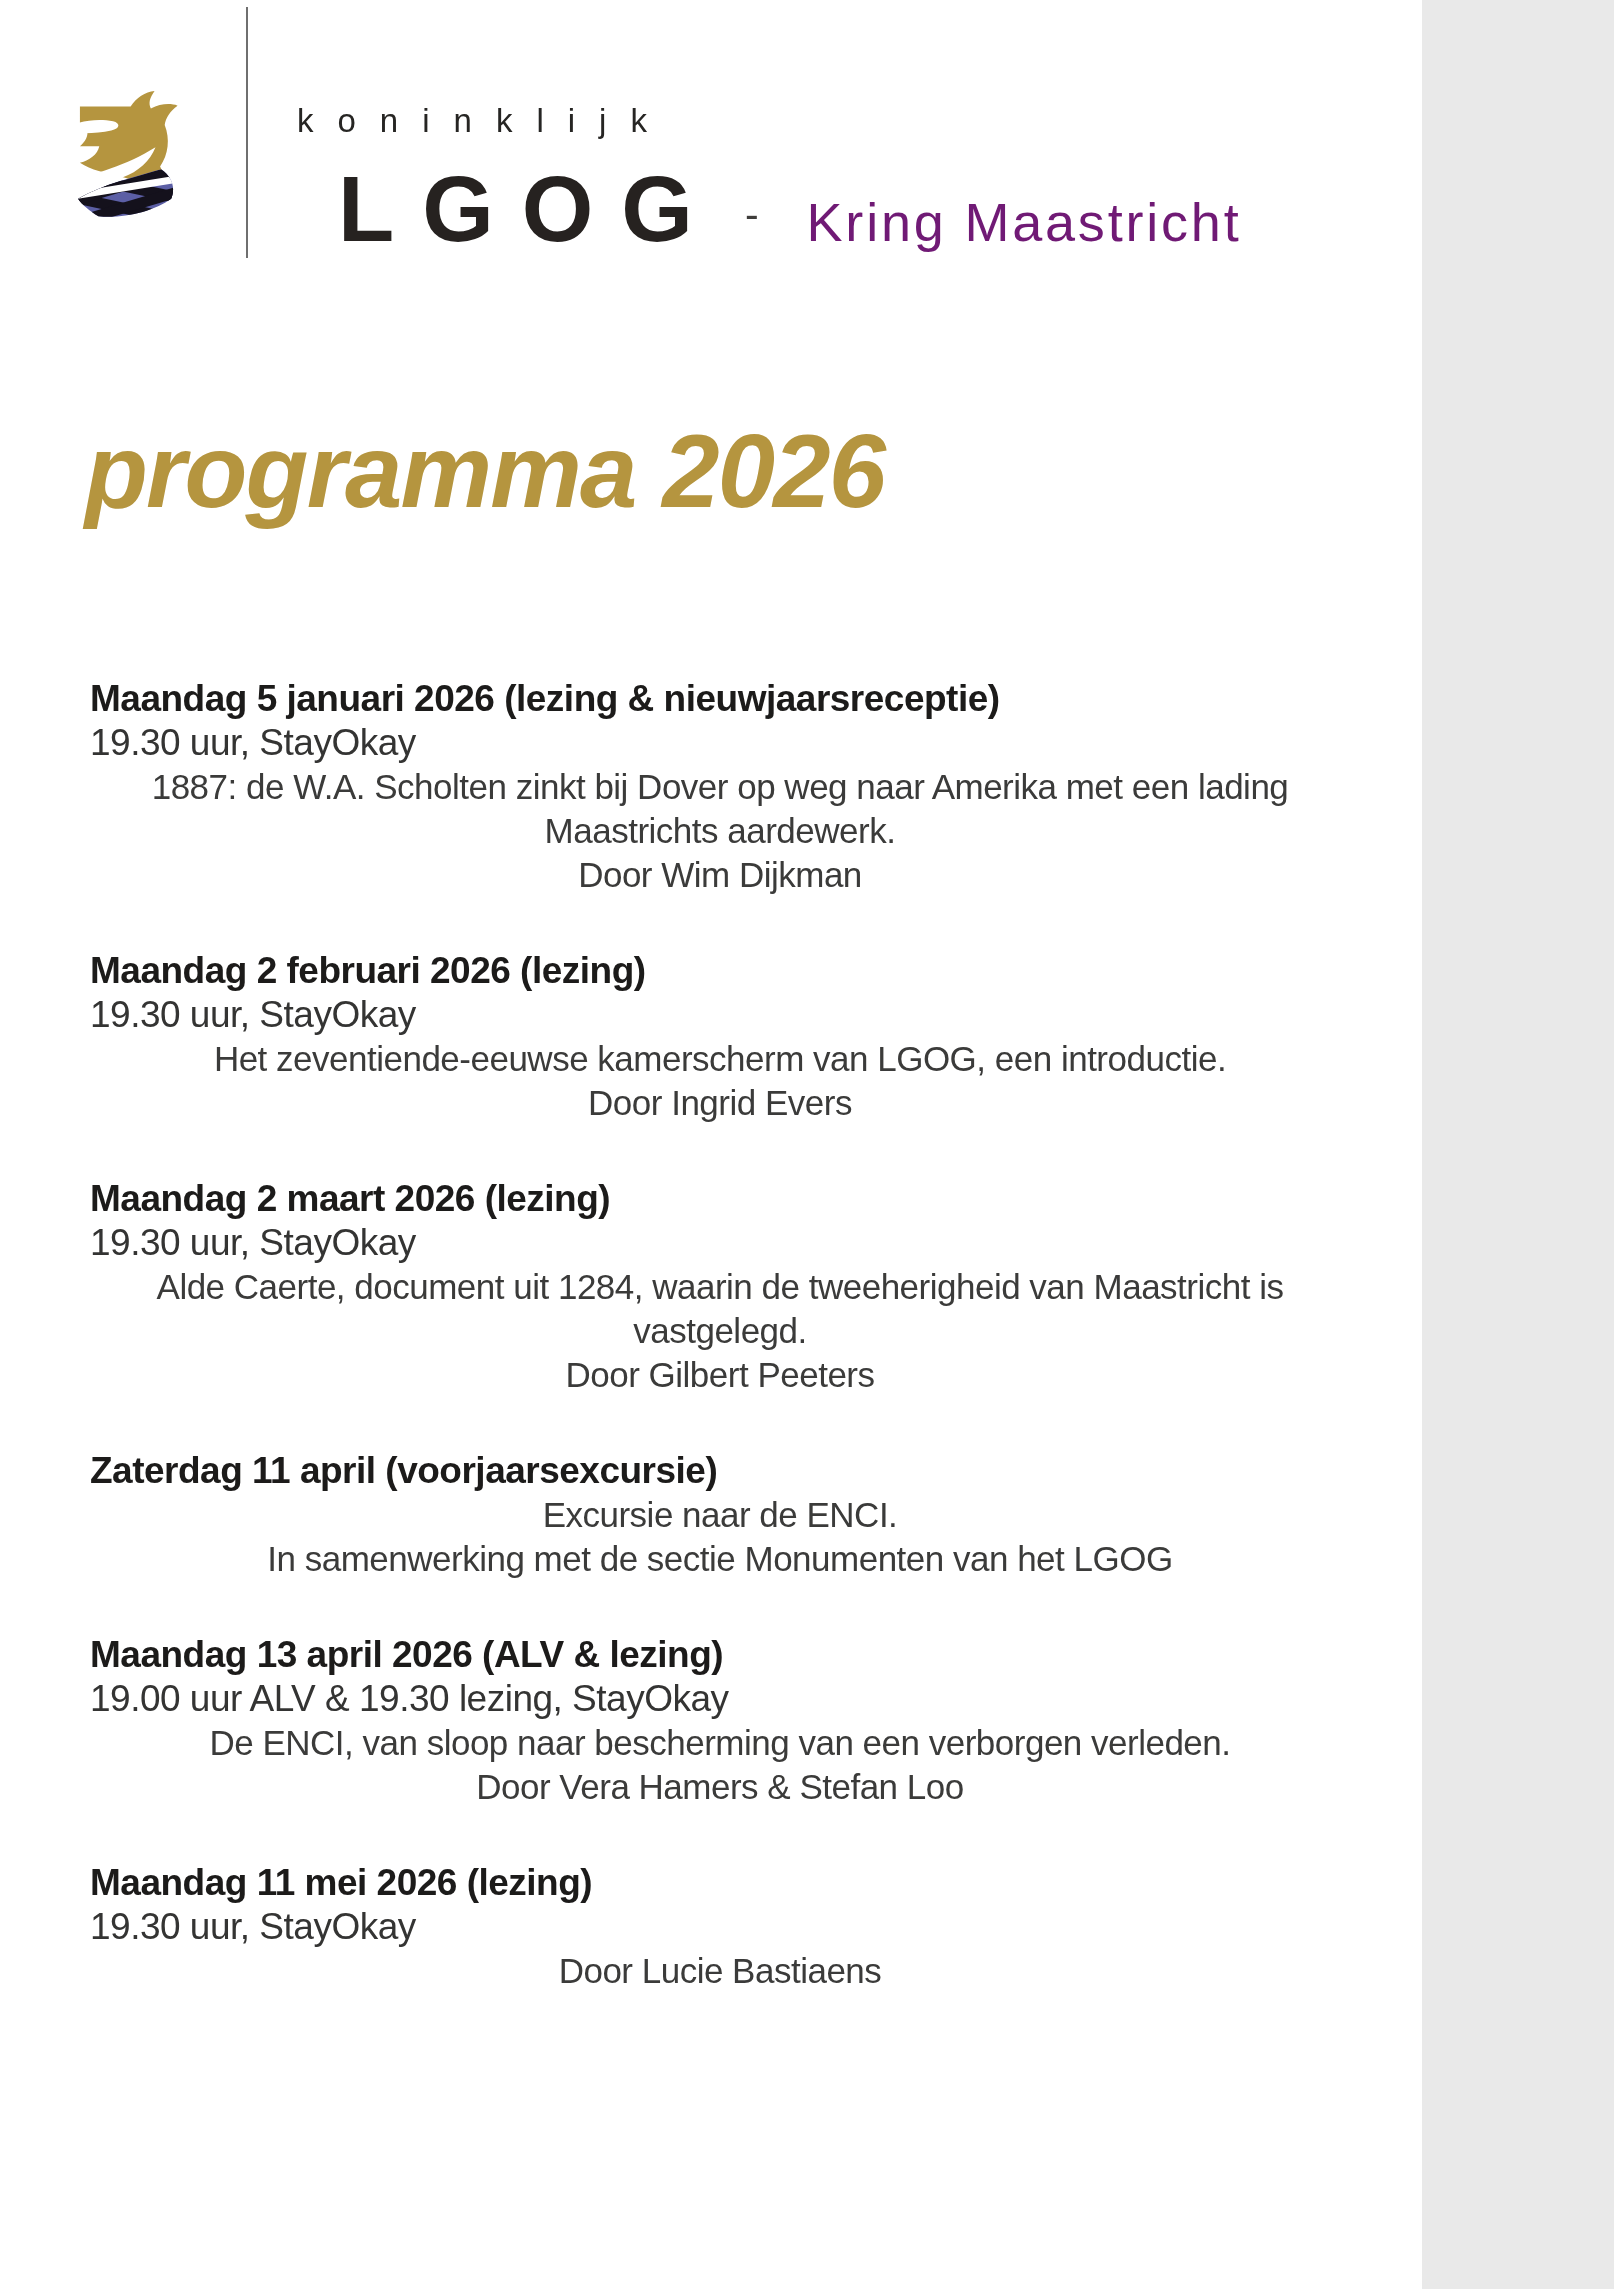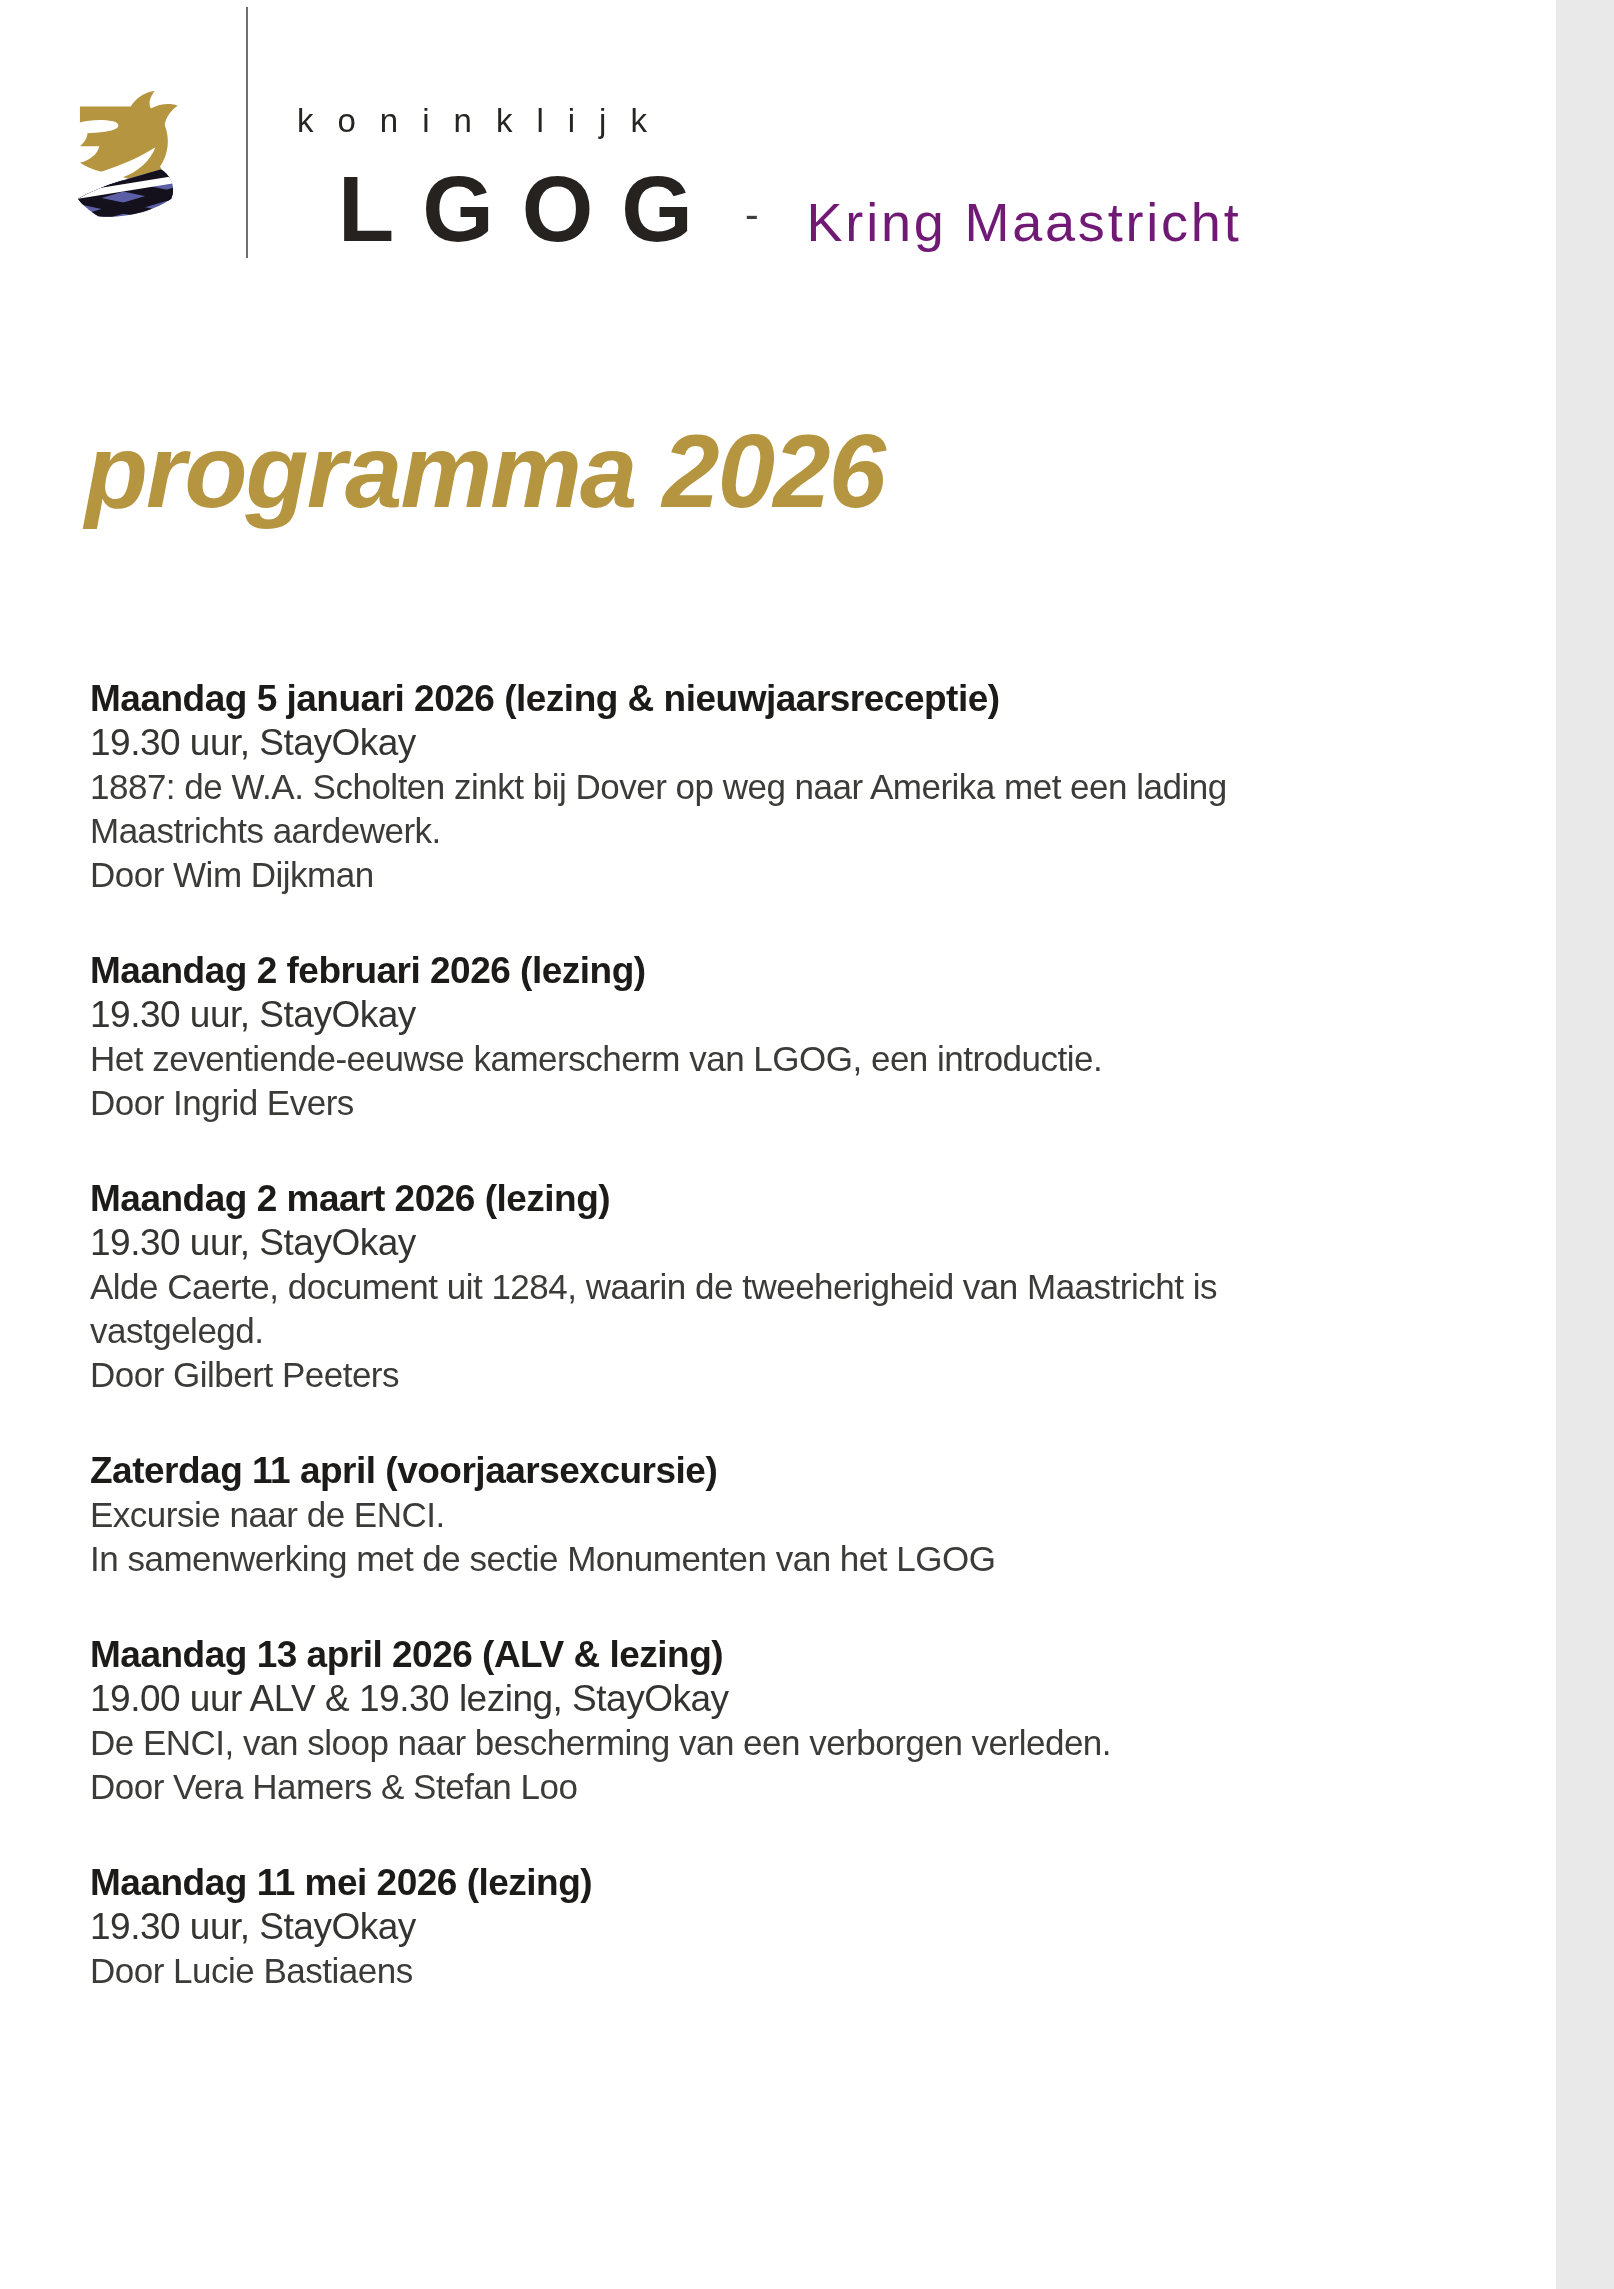--- a/index.html
+++ b/index.html
@@ -1,18 +1,18 @@
 <!DOCTYPE html>
 <html style="font-size:14.8px"><head>
 <meta charset="utf-8">
 <style>
   html, body { margin: 0; padding: 0; background: #e9e9e9; }
   .page {
     position: relative;
-    width: 1556px;
+    width: 1422px;
     height: 2290px;
     background: #ffffff;
     font-family: "Liberation Sans", "DejaVu Sans", sans-serif;
     overflow: hidden;
   }
 
   
   .crest {
     position: absolute;
     left: 51px;
@@ -104,20 +104,21 @@
     line-height: 44px;
     color: #343433;
     letter-spacing: -0.5px;
   }
   .event .detail {
     margin: 0;
     font-size: 35px;
     line-height: 44px;
     color: #3b3b3a;
     letter-spacing: -0.5px;
+    text-align: center;
   }
 </style>
 </head>
 <body>
 
 <div class="page">
 
   <svg class="crest" viewBox="0 0 160 140" aria-hidden="true">
     <defs>
       <clipPath id="brushClip">

